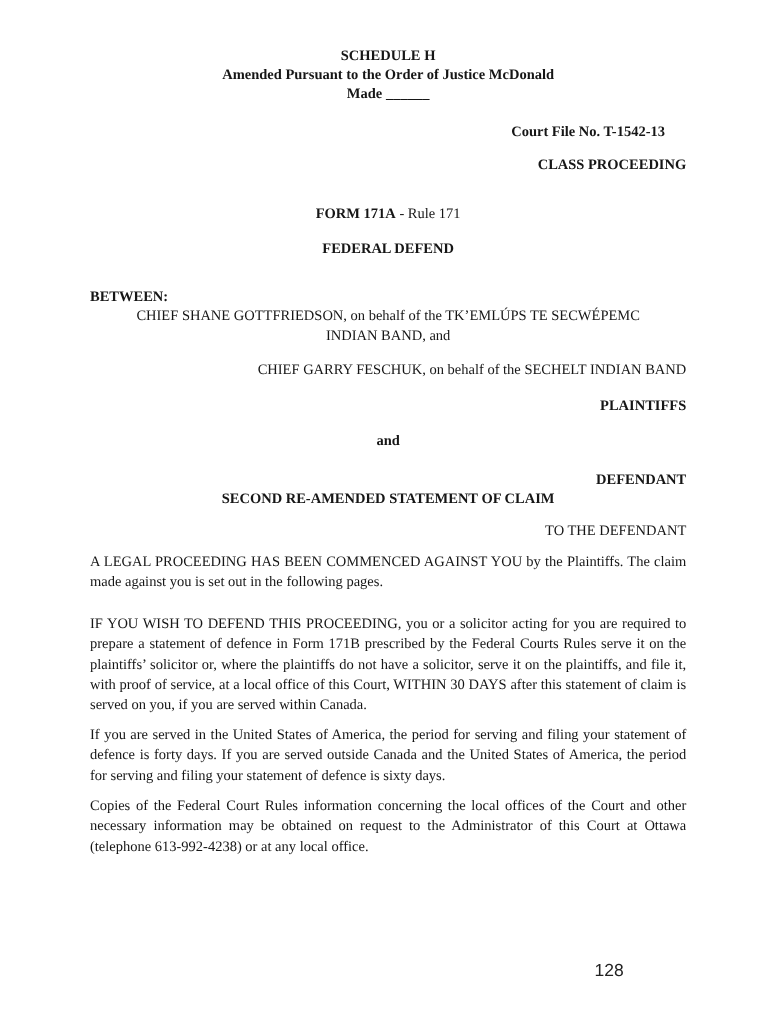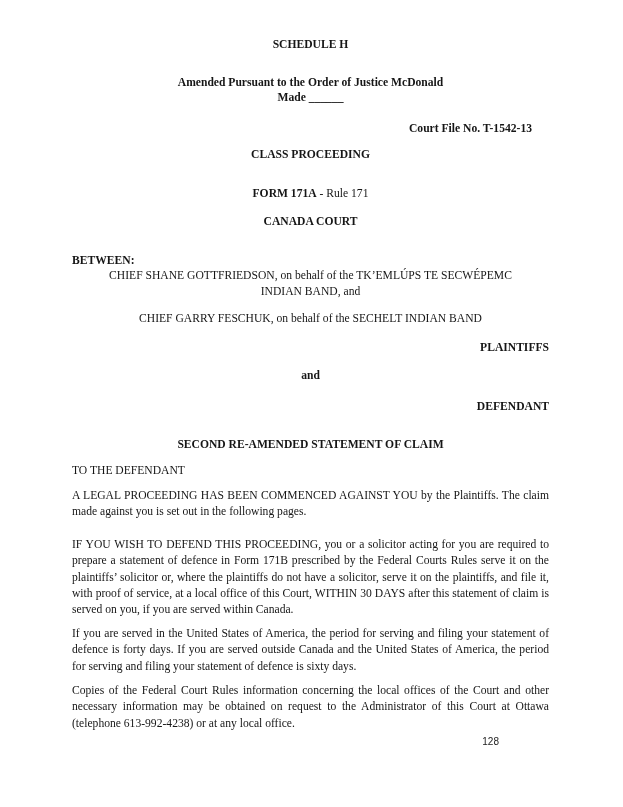--- a/index.html
+++ b/index.html
@@ -35,33 +35,33 @@
     text-align: justify;
     line-height: 16.4px;
     margin: 0;
   }
   .court-file {
     padding-right: 17px;
     line-height: 15px;
   }
   .page-number {
     position: absolute;
-    top: 736px;
+    top: 768px;
     right: 75px;
     font-family: "Liberation Sans", "DejaVu Sans", sans-serif;
-    font-size: 10px;
+    font-size: 14px;
     color: #222222;
   }
   
-  .mt23 { margin-top: 23px; }
+  .mt23 { }
   .mt30 { }
   .mt16 { margin-top: 16px; }
   .mt13 { margin-top: 13px; }
   .mt12 { margin-top: 24px; }
-  .mt11 { margin-top: 11px; }
+  .mt11 { margin-top: 11px; text-align: right; }
   .mt10 { margin-top: 10px; }
   .mt8  { margin-top: 8px; }
   .mt7  { margin-top: 7px; }
   .mt0  { margin-top: 16px; }
 </style>
 </head>
 <body>
 
 <div class="page">
   <div class="content">
@@ -72,21 +72,21 @@
       <div class="hd">Amended Pursuant to the Order of Justice McDonald</div>
       <div class="hd">Made ______</div>
     </div>
 
     <div class="r bold court-file mt0">Court File No. T-1542-13</div>
 
     <div class="c bold hd mt11">CLASS PROCEEDING</div>
 
     <div class="c hd mt12"><span class="bold">FORM 171A</span><span> - Rule 171</span></div>
 
-    <div class="c bold hd mt13">CANADA COURT</div>
+    <div class="c bold hd mt13">FEDERAL DEFEND</div>
 
     <div class="bold hd mt12">BETWEEN:</div>
 
     <div class="c party mt30">
       <div>CHIEF SHANE GOTTFRIEDSON, on behalf of the TK’EMLÚPS TE SECWÉPEMC</div>
       <div>INDIAN BAND, and</div>
     </div>
 
     <div class="c party mt11">CHIEF GARRY FESCHUK, on behalf of the SECHELT INDIAN BAND</div>
 

